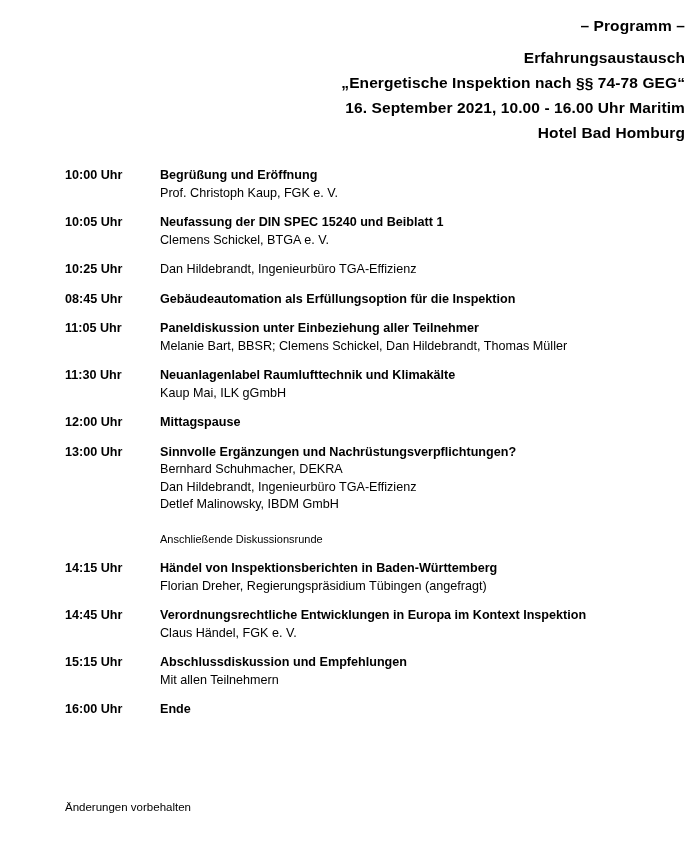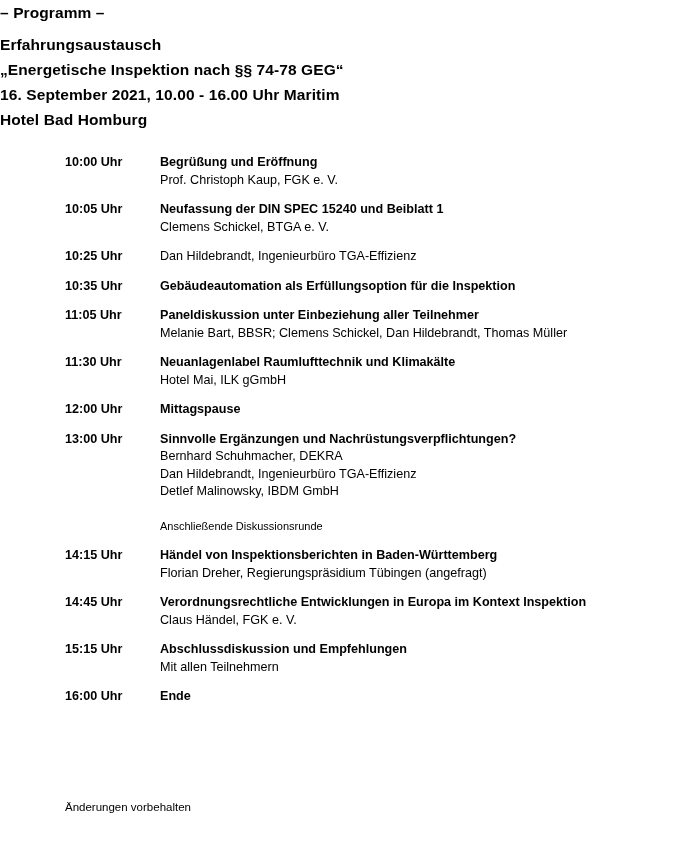--- a/index.html
+++ b/index.html
@@ -19,21 +19,22 @@
 
   .page {
     position: relative;
     width: 685px;
     height: 847px;
     box-sizing: border-box;
   }
 
   
   .doc-header {
-    text-align: left;
+    text-align: right;
+    padding-top: 13px;
   }
   .header-line {
     font-weight: bold;
     font-size: 15.5px;
     line-height: 25px;
     letter-spacing: 0.1px;
   }
   .header-line.program-label {
     margin-bottom: 7px;
   }
@@ -124,37 +125,37 @@
           <div class="speaker">Clemens Schickel, BTGA e. V.</div>
         </div>
       </div>
       <div class="agenda-row">
         <div class="time-cell">10:25 Uhr</div>
         <div class="detail-cell">
           <div class="speaker">Dan Hildebrandt, Ingenieurbüro TGA-Effizienz</div>
         </div>
       </div>
       <div class="agenda-row">
-        <div class="time-cell">10:35 Uhr</div>
+        <div class="time-cell">08:45 Uhr</div>
         <div class="detail-cell">
           <div class="session-title">Gebäudeautomation als Erfüllungsoption für die Inspektion</div>
         </div>
       </div>
       <div class="agenda-row">
         <div class="time-cell">11:05 Uhr</div>
         <div class="detail-cell">
           <div class="session-title">Paneldiskussion unter Einbeziehung aller Teilnehmer</div>
           <div class="speaker">Melanie Bart, BBSR; Clemens Schickel, Dan Hildebrandt, Thomas Müller</div>
         </div>
       </div>
       <div class="agenda-row">
         <div class="time-cell">11:30 Uhr</div>
         <div class="detail-cell">
           <div class="session-title">Neuanlagenlabel Raumlufttechnik und Klimakälte</div>
-          <div class="speaker">Hotel Mai, ILK gGmbH</div>
+          <div class="speaker">Kaup Mai, ILK gGmbH</div>
         </div>
       </div>
       <div class="agenda-row">
         <div class="time-cell">12:00 Uhr</div>
         <div class="detail-cell">
           <div class="session-title">Mittagspause</div>
         </div>
       </div>
       <div class="agenda-row">
         <div class="time-cell">13:00 Uhr</div>

